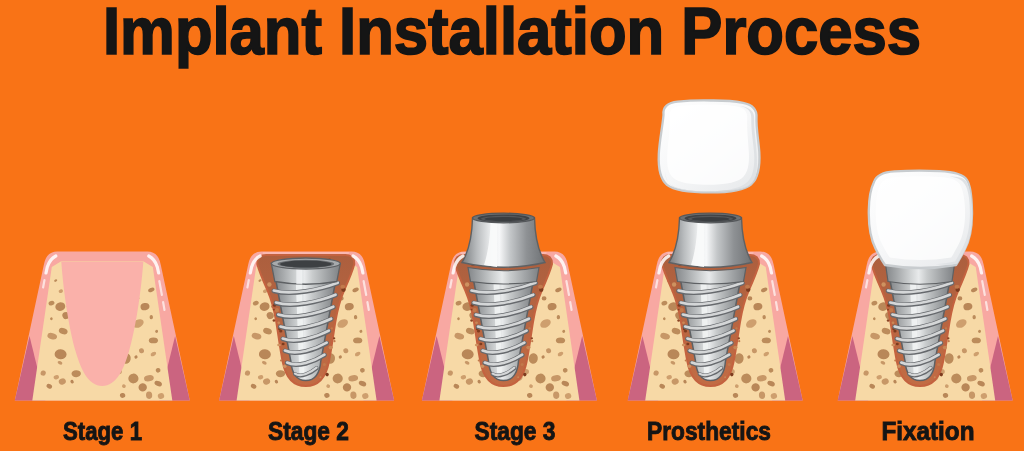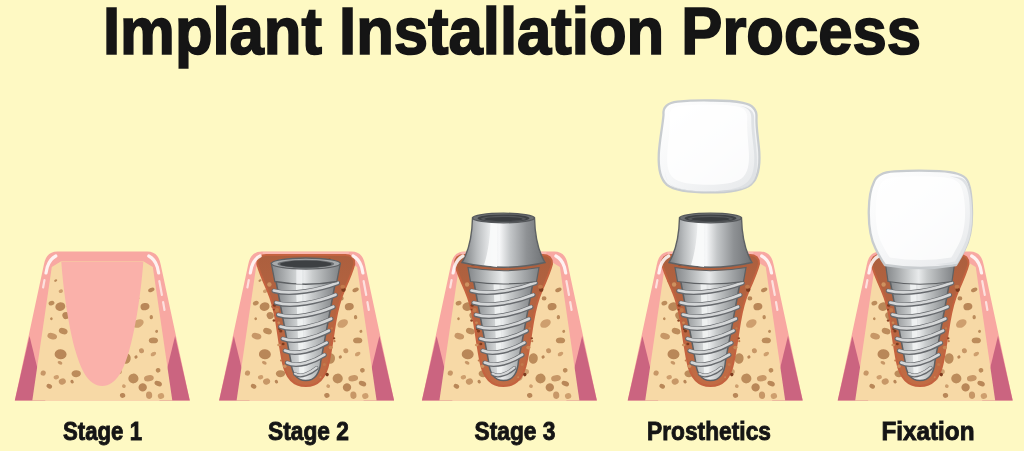--- a/index.html
+++ b/index.html
@@ -1,16 +1,16 @@
 <!DOCTYPE html>
 <html><head>
 <meta charset="utf-8">
 <style>
   html,body { margin:0; padding:0; background:#FFFFFF; }
-  .page { position:relative; width:1024px; height:451px; overflow:hidden; background:#fef9c3; }
+  .page { position:relative; width:1024px; height:451px; overflow:hidden; background:#f97316; }
   svg { position:absolute; left:0; top:0; }
 </style>
 </head>
 <body>
 <div class="page">
 <svg width="1024" height="451" viewBox="0 0 1024 451" xmlns="http://www.w3.org/2000/svg">
 
 <defs>
 <linearGradient id="metalV" x1="0" y1="0" x2="1" y2="0">
   <stop offset="0" stop-color="#84878A"></stop>

